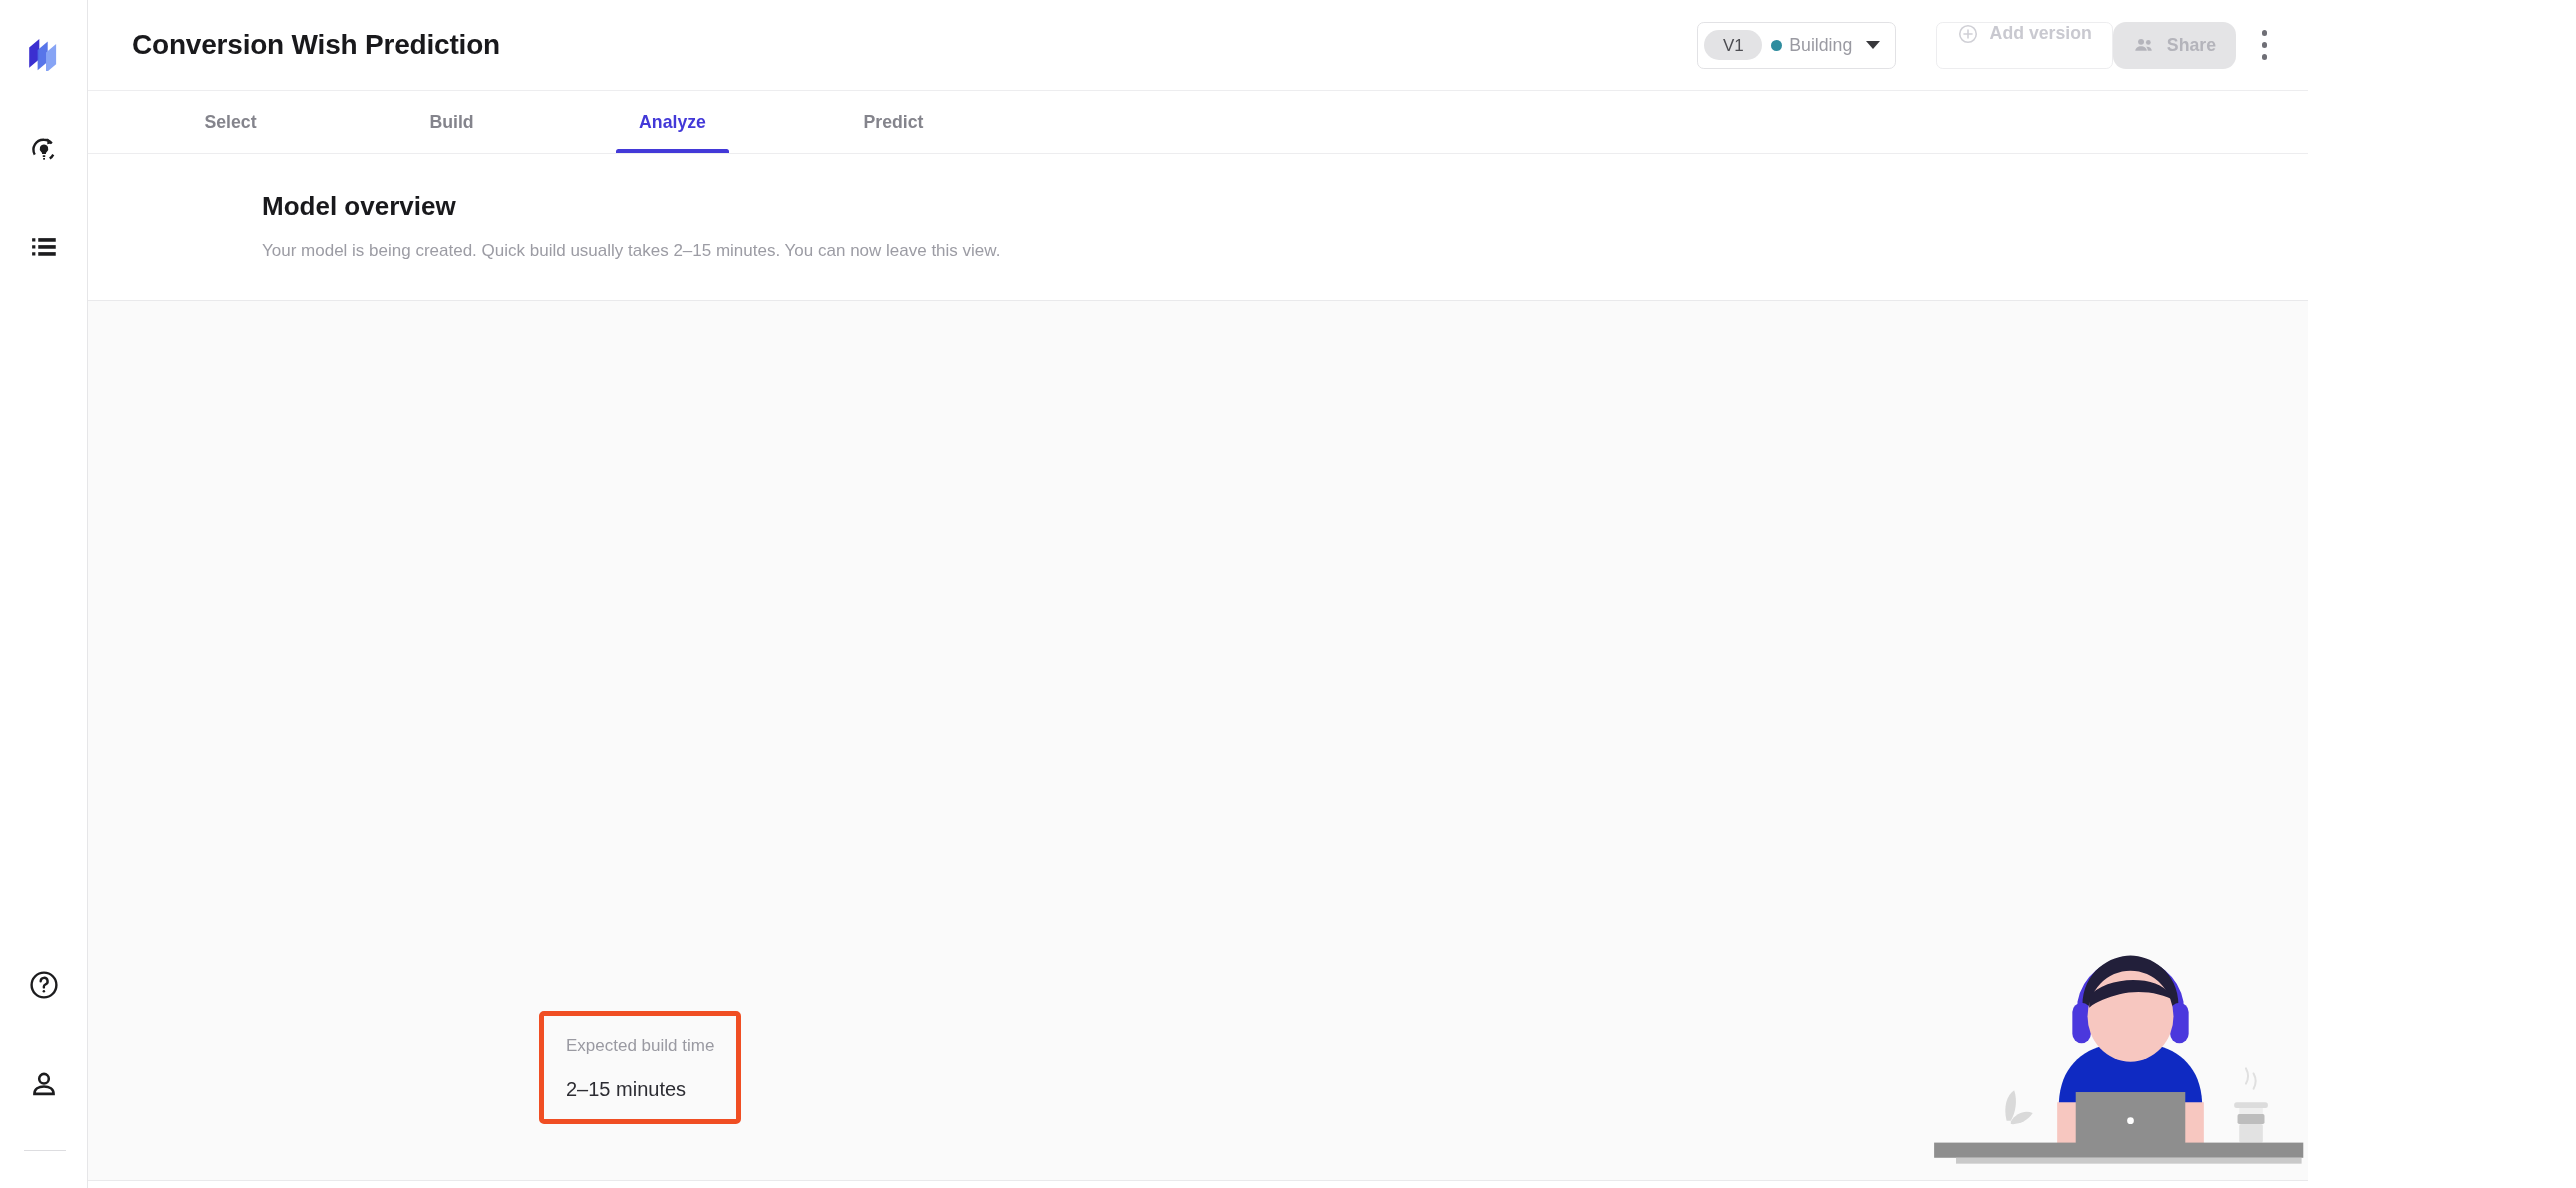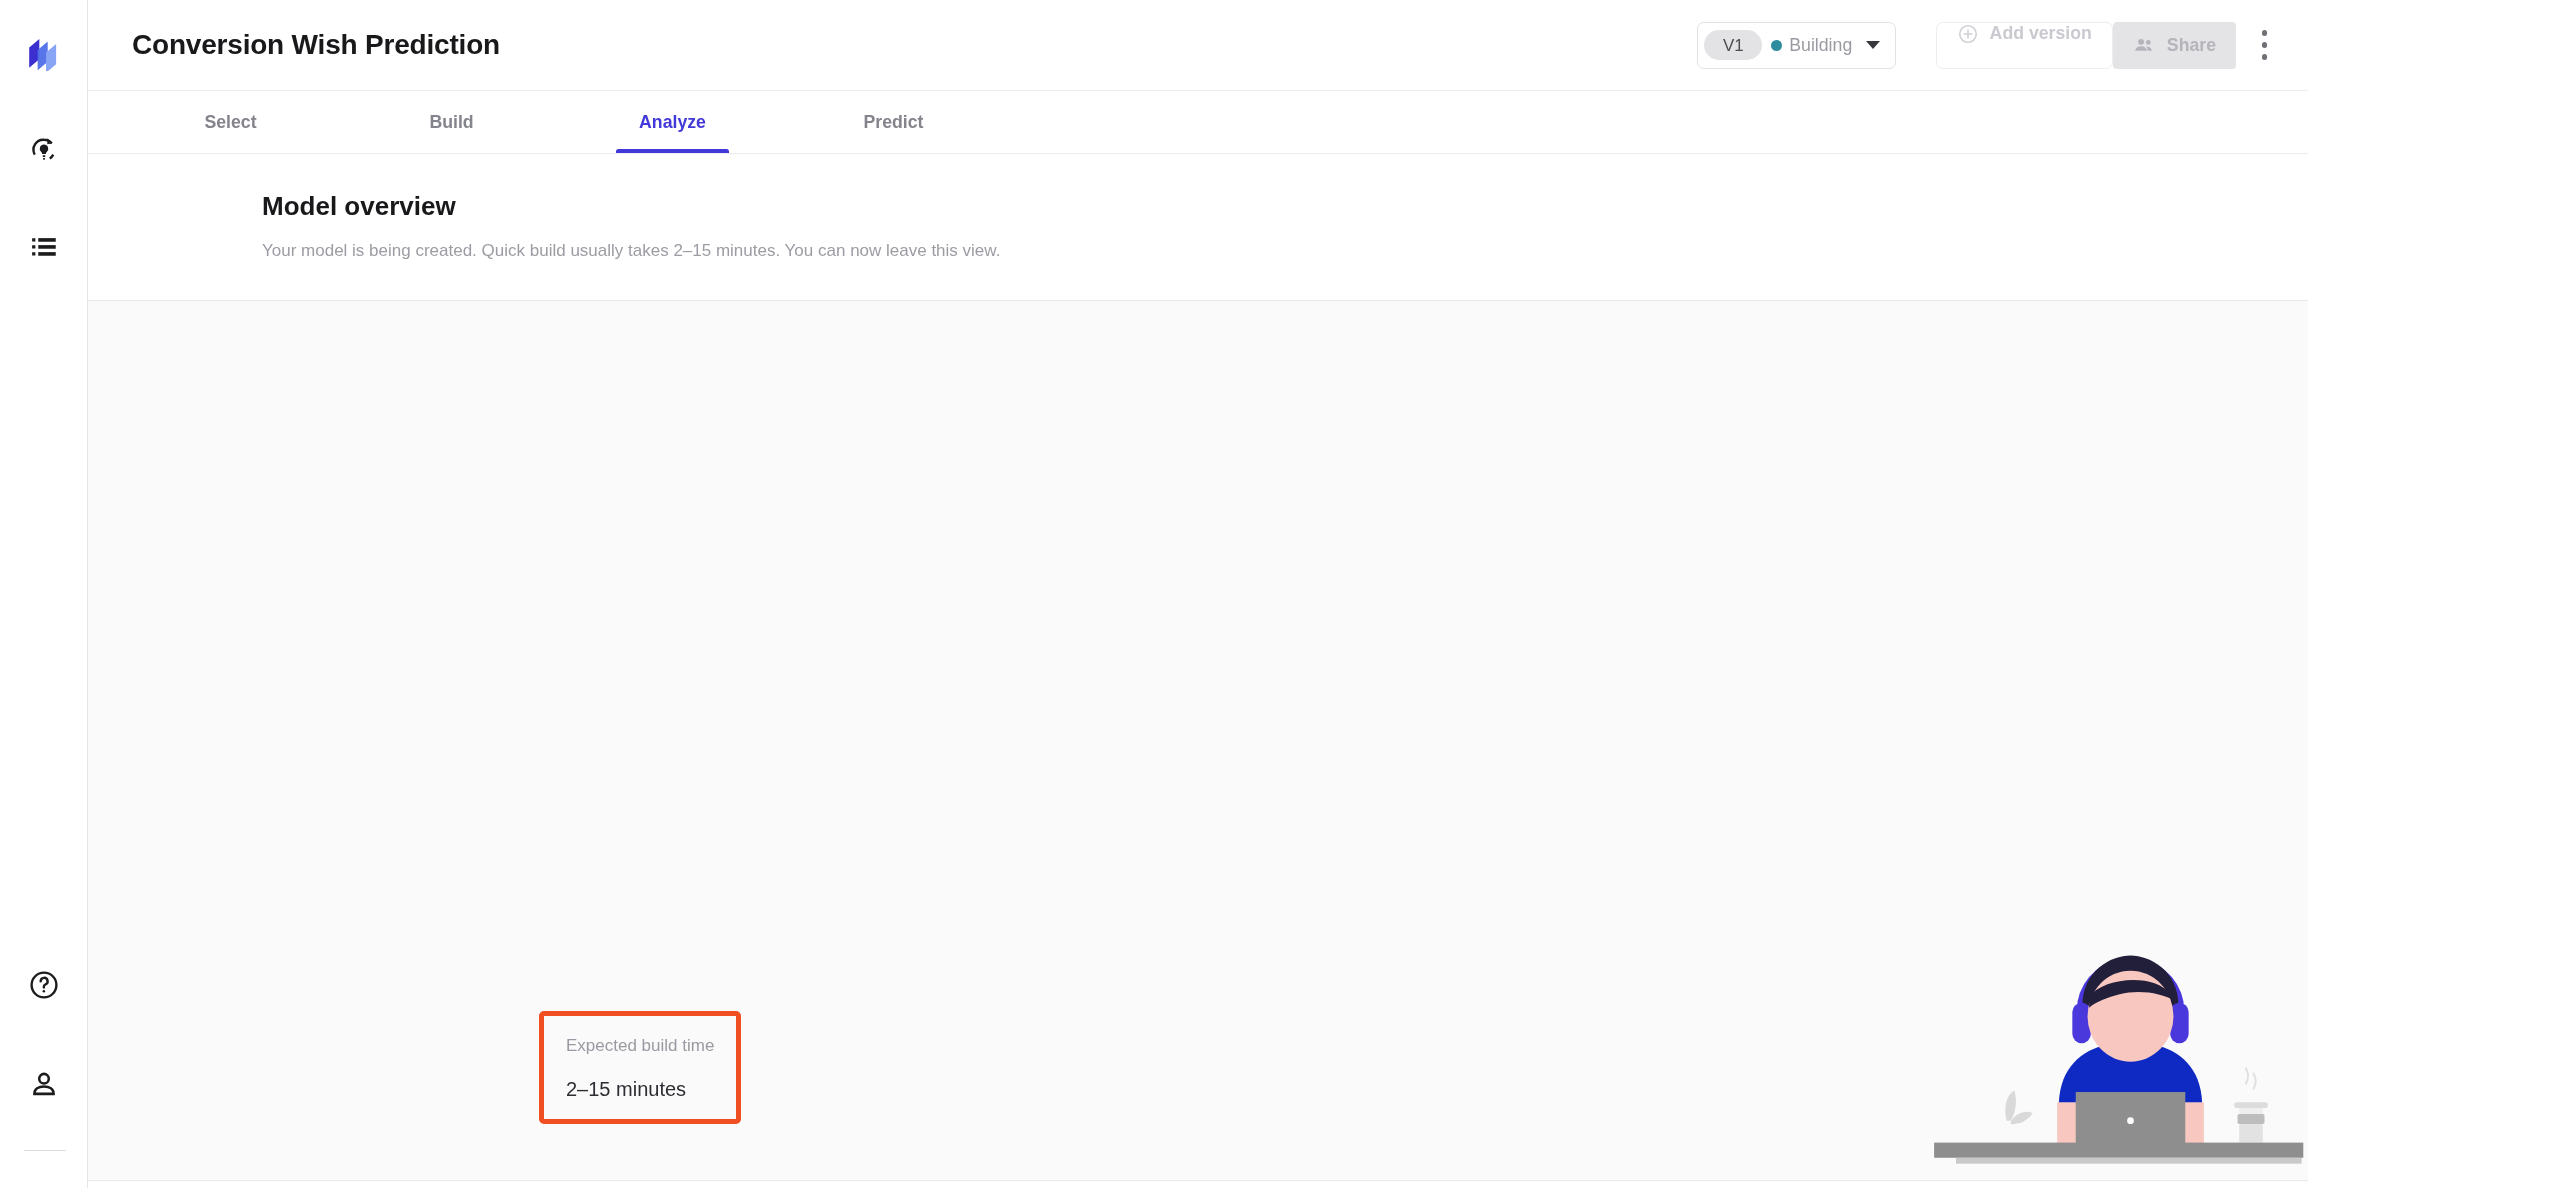--- a/index.html
+++ b/index.html
@@ -157,21 +157,21 @@
     white-space: nowrap;
     margin-left: 40px;
   }
   #share-button {
     display: flex;
     align-items: center;
     gap: 11px;
     height: 47px;
     padding: 0 20px;
     border: none;
-    border-radius: 4px;
+    border-radius: 13px;
     background: #e4e4e6;
     color: #b4b4bb;
     font-size: 17.7px;
     font-weight: bold;
     cursor: default;
     white-space: nowrap;
   }
   #overflow-menu-button {
     width: 47px;
     height: 47px;

